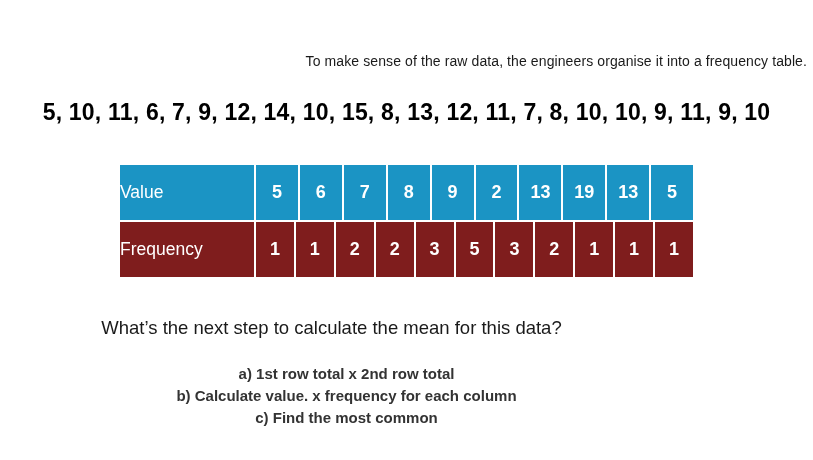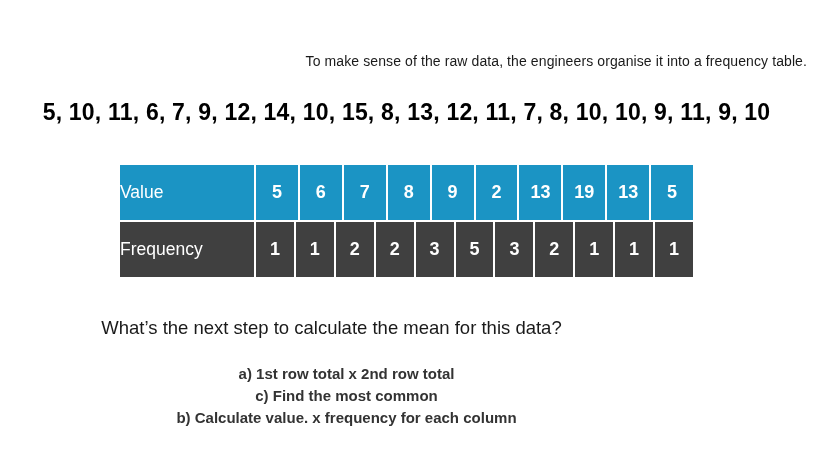--- a/index.html
+++ b/index.html
@@ -79,21 +79,21 @@
     font-weight: bold;
   }
 
   .row-value .row-label,
   .row-value .cell {
     background: #1b94c4;
   }
 
   .row-freq .row-label,
   .row-freq .cell {
-    background: #404040;
+    background: #7f1d1d;
   }
 
   .question {
     position: absolute;
     top: 317px;
     left: 0;
     width: 663px;
     text-align: center;
     font-size: 18.5px;
     color: #1a1a1a;
@@ -152,15 +152,15 @@
       <div class="cell">1</div>
       <div class="cell">1</div>
     </div>
   </div>
 </div>
 
 <div class="question">What’s the next step to calculate the mean for this data?</div>
 
 <div class="options">
   <div>a) 1st row total x 2nd row total</div>
+  <div>b) Calculate value. x frequency for each column</div>
   <div>c) Find the most common</div>
-  <div>b) Calculate value. x frequency for each column</div>
 </div>
 
 </body></html>

